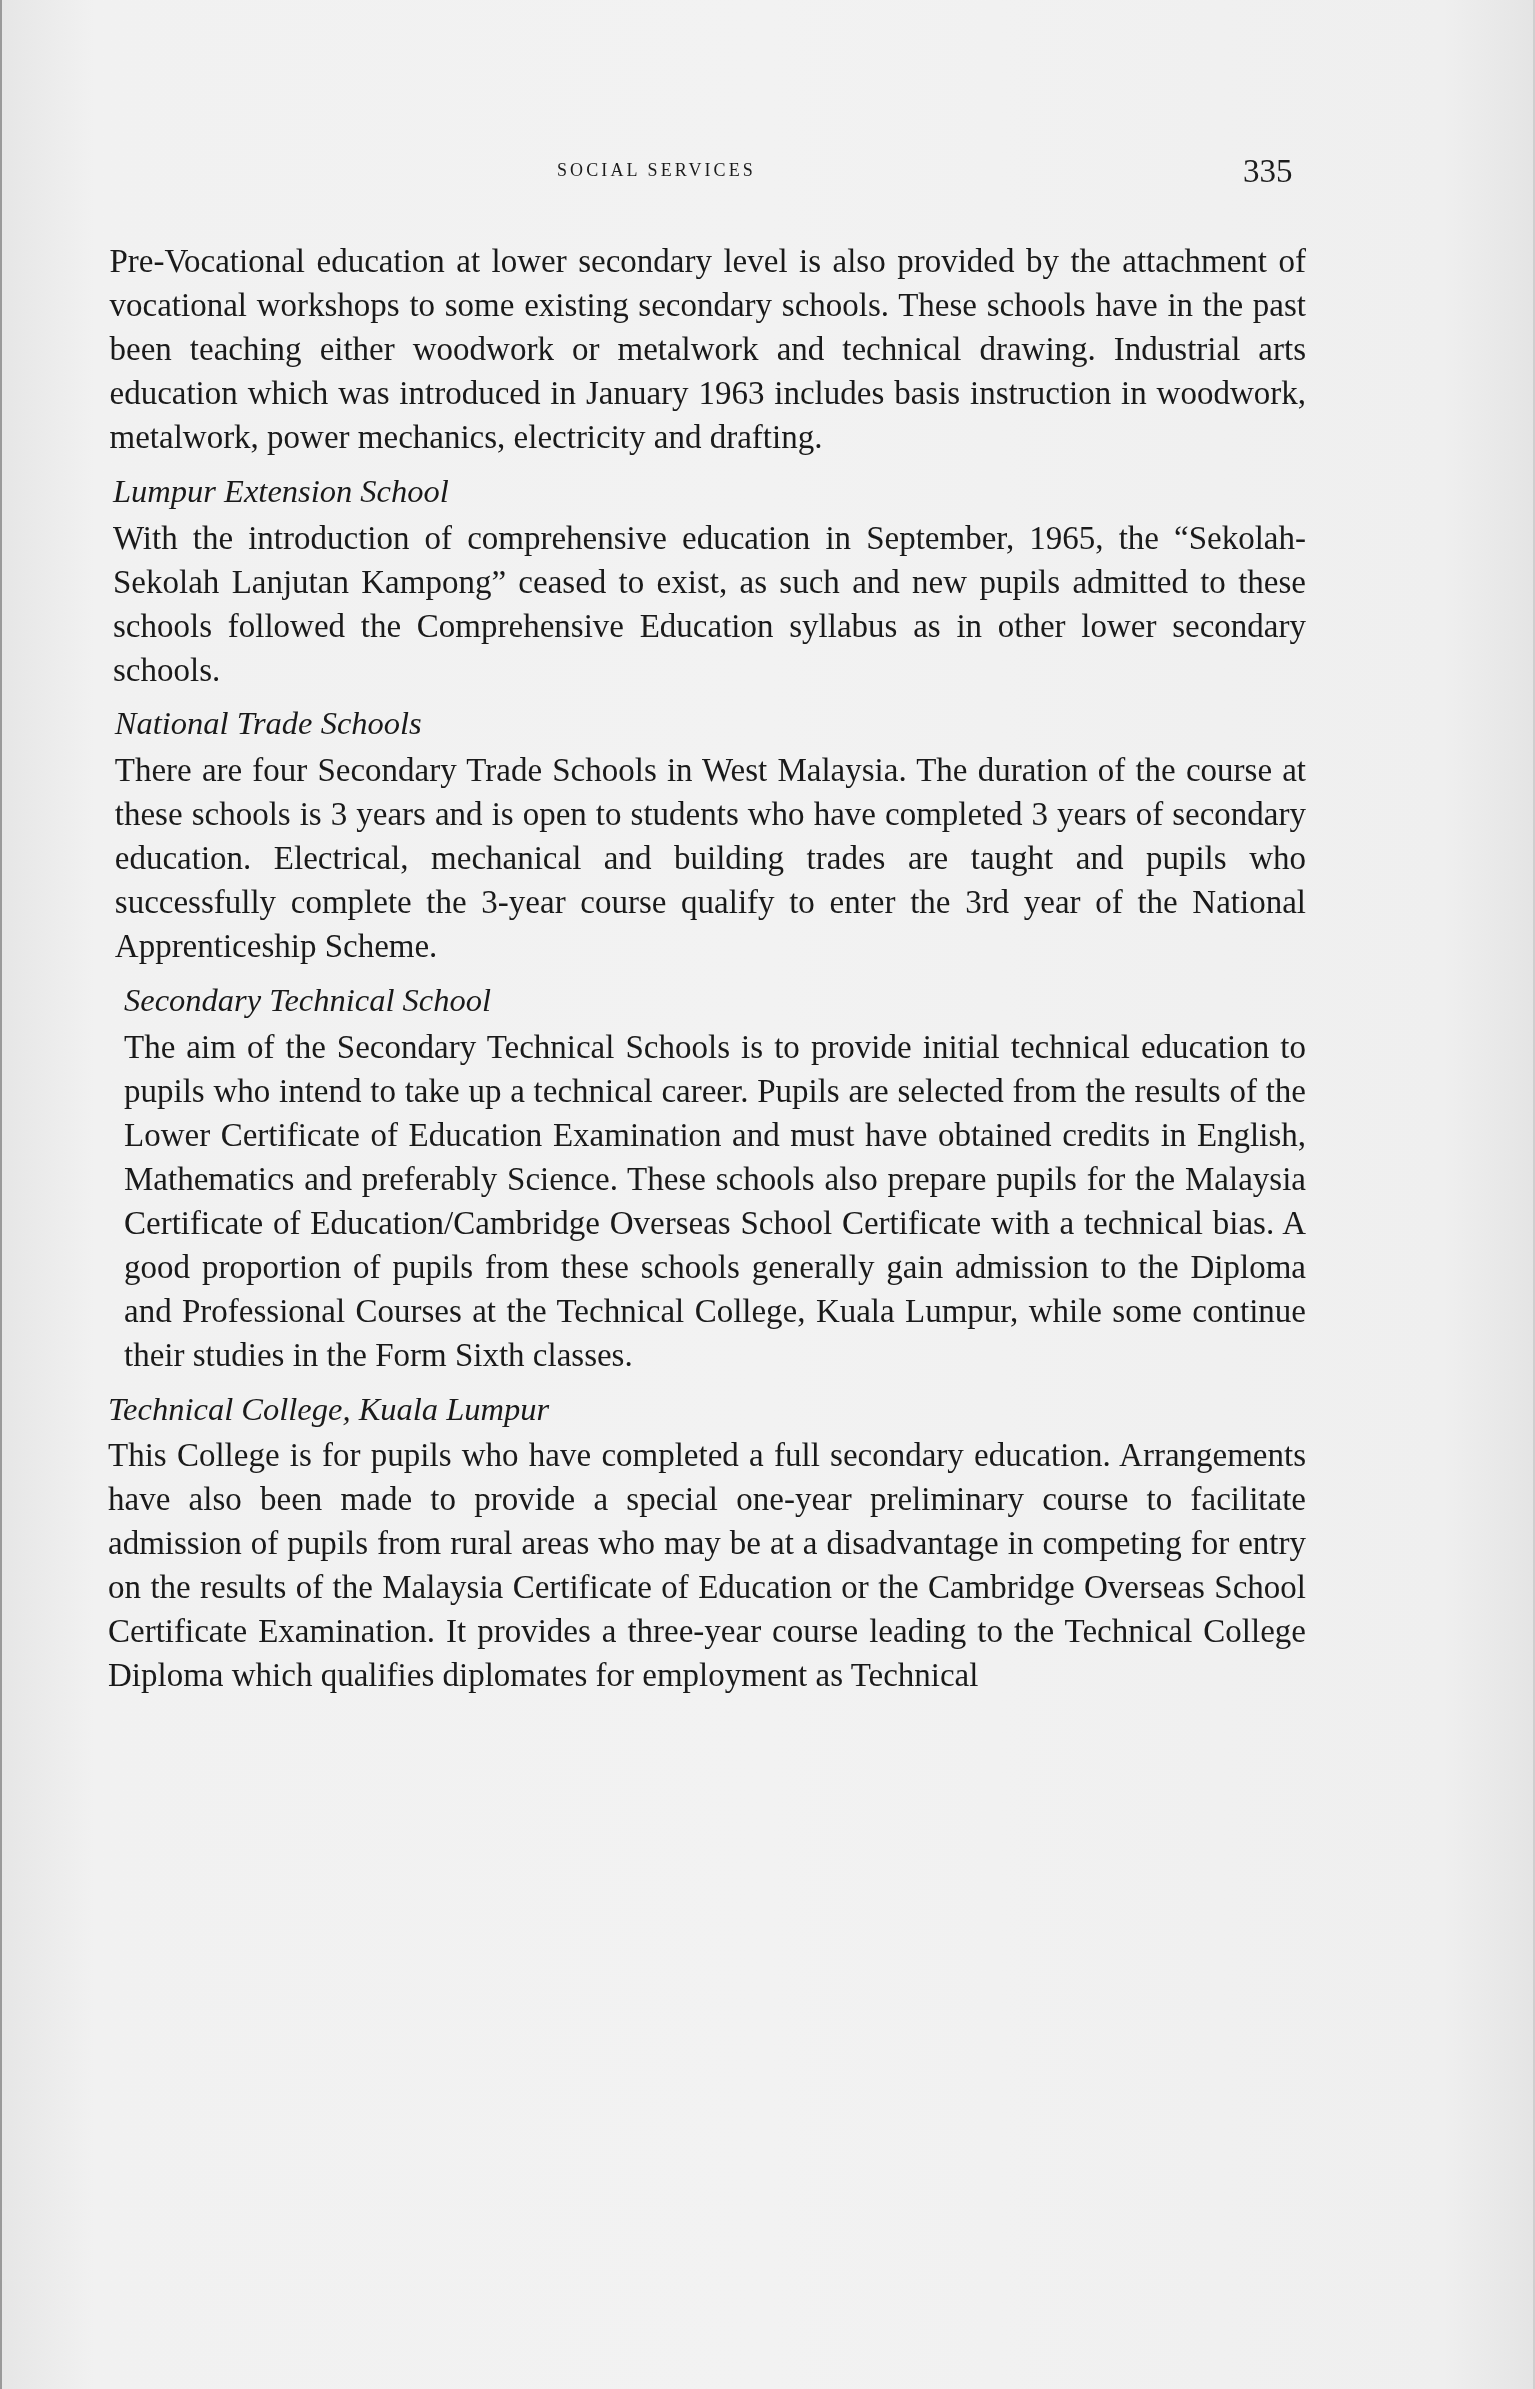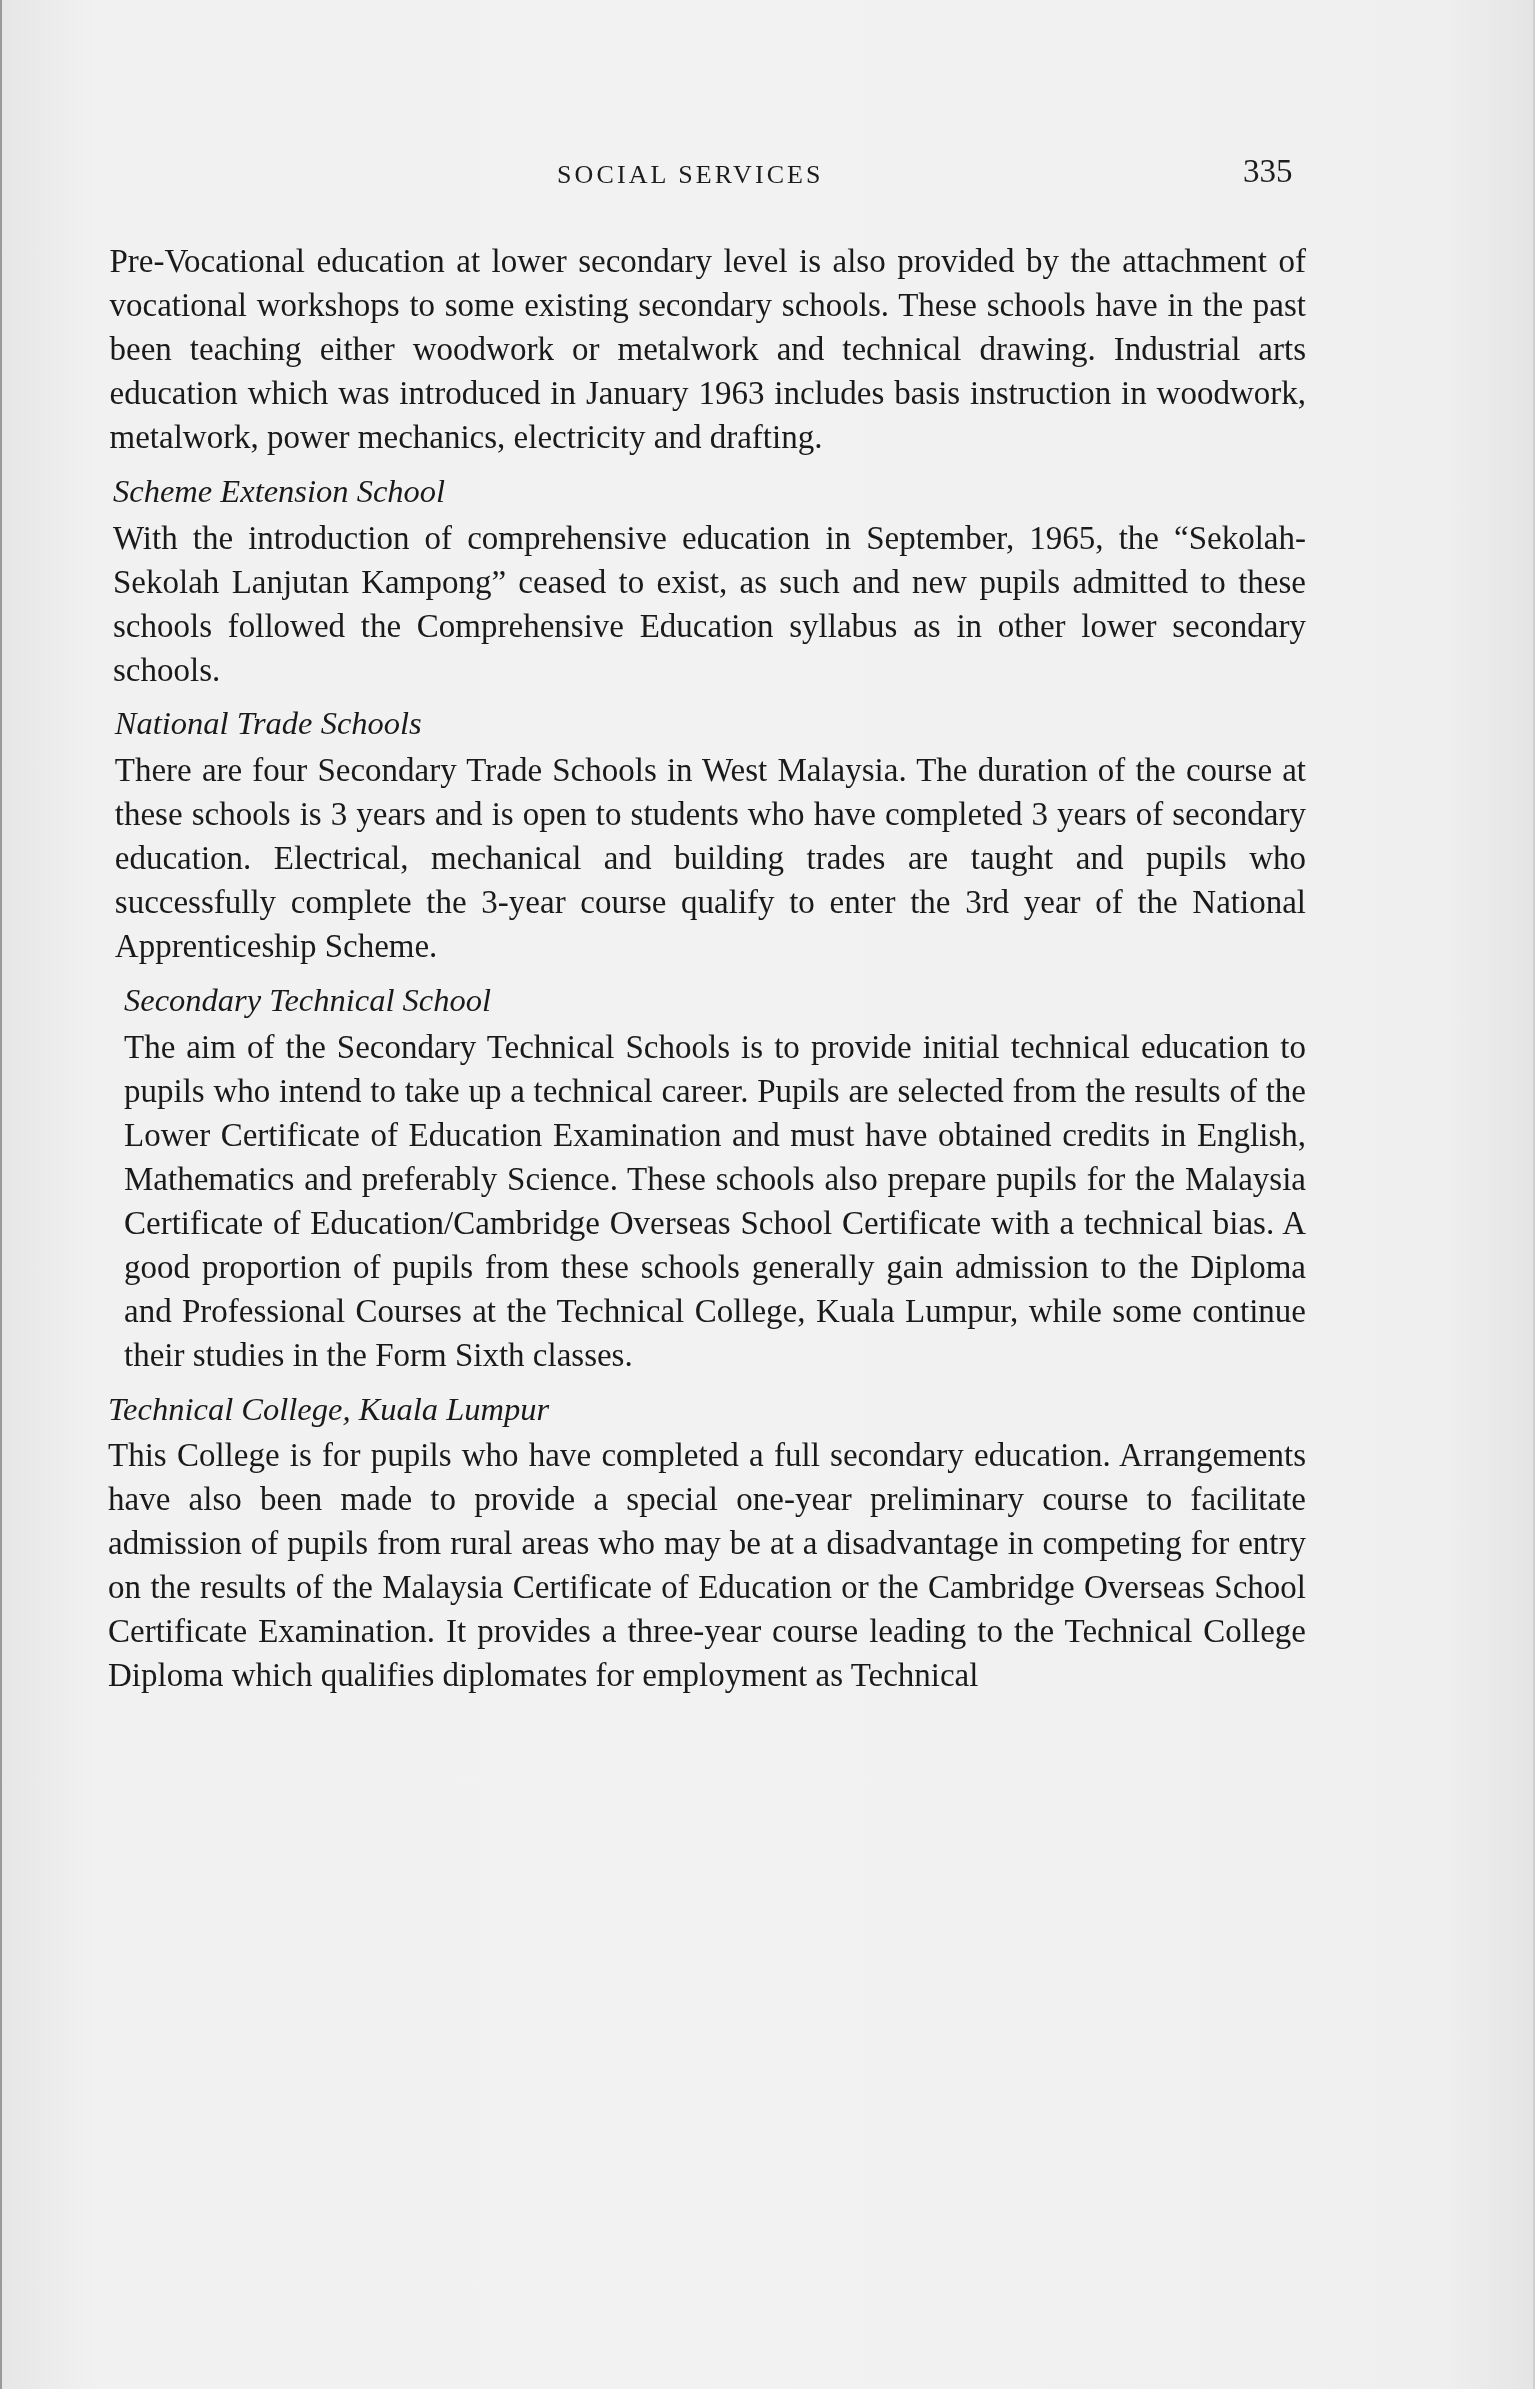--- a/index.html
+++ b/index.html
@@ -38,21 +38,21 @@
       left: 0;
       width: 1536px;
       height: 44px;
       font-family: "Liberation Serif", "DejaVu Serif", serif;
       color: #1c1c1c;
     }
     .running-title {
       position: absolute;
       left: 555px;
       top: 7px;
-      font-size: 26px;
+      font-size: 18px;
       letter-spacing: 3.1px;
     }
     .page-number {
       position: absolute;
       left: 1241px;
       top: 0;
       font-size: 33px;
     }
     .content {
       position: absolute;
@@ -97,21 +97,21 @@
   </div>
 
   <div class="content">
 
 
     <div class="section s2">
       <p class="para">Pre-Vocational education at lower secondary level is also provided by the attachment of vocational workshops to some existing secondary schools. These schools have in the past been teaching either woodwork or metalwork and technical drawing. Industrial arts education which was introduced in January 1963 includes basis instruction in woodwork, metalwork, power mechanics, electricity and drafting.</p>
     </div>
 
     <div class="section s3">
-      <h3 class="section-heading">Scheme Extension School</h3>
+      <h3 class="section-heading">Lumpur Extension School</h3>
       <p class="para">With the introduction of comprehensive education in September, 1965, the “Sekolah-Sekolah Lanjutan Kampong” ceased to exist, as such and new pupils admitted to these schools followed the Comprehensive Education syllabus as in other lower secondary schools.</p>
     </div>
 
     <div class="section s4">
       <h3 class="section-heading">National Trade Schools</h3>
       <p class="para">There are four Secondary Trade Schools in West Malaysia. The duration of the course at these schools is 3 years and is open to students who have completed 3 years of secondary education. Electrical, mechanical and building trades are taught and pupils who successfully complete the 3-year course qualify to enter the 3rd year of the National Apprenticeship Scheme.</p>
     </div>
 
     <div class="section s5">
       <h3 class="section-heading">Secondary Technical School</h3>

